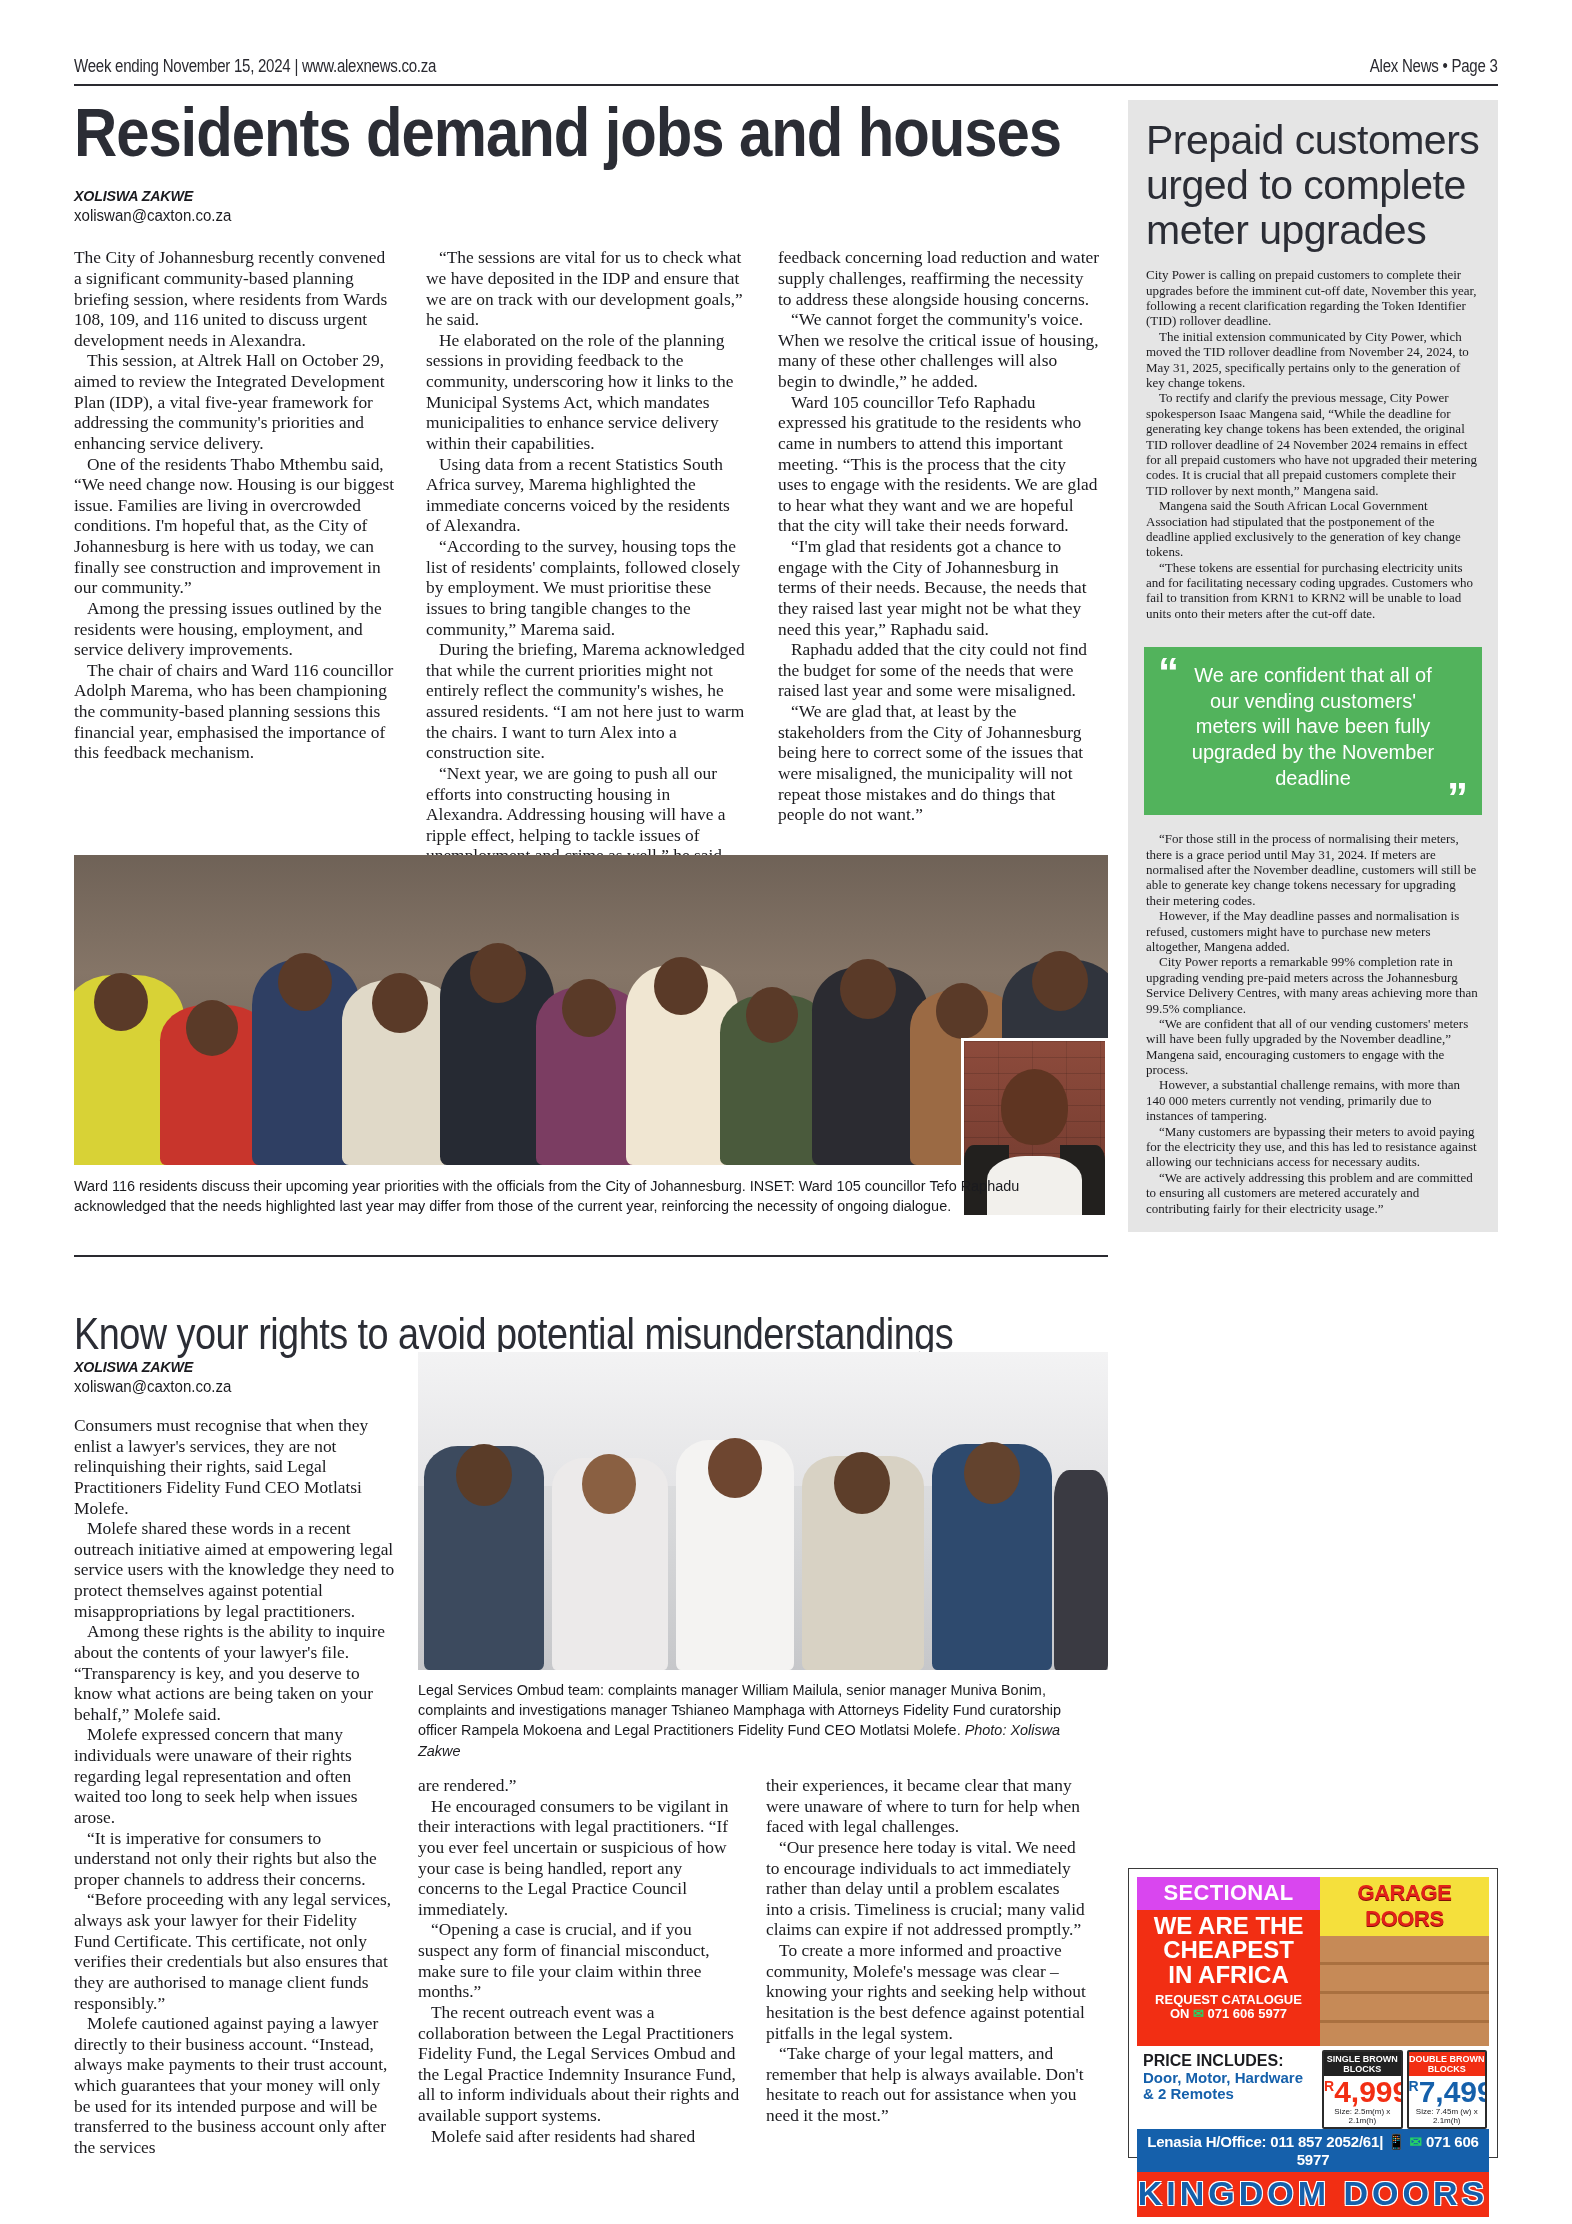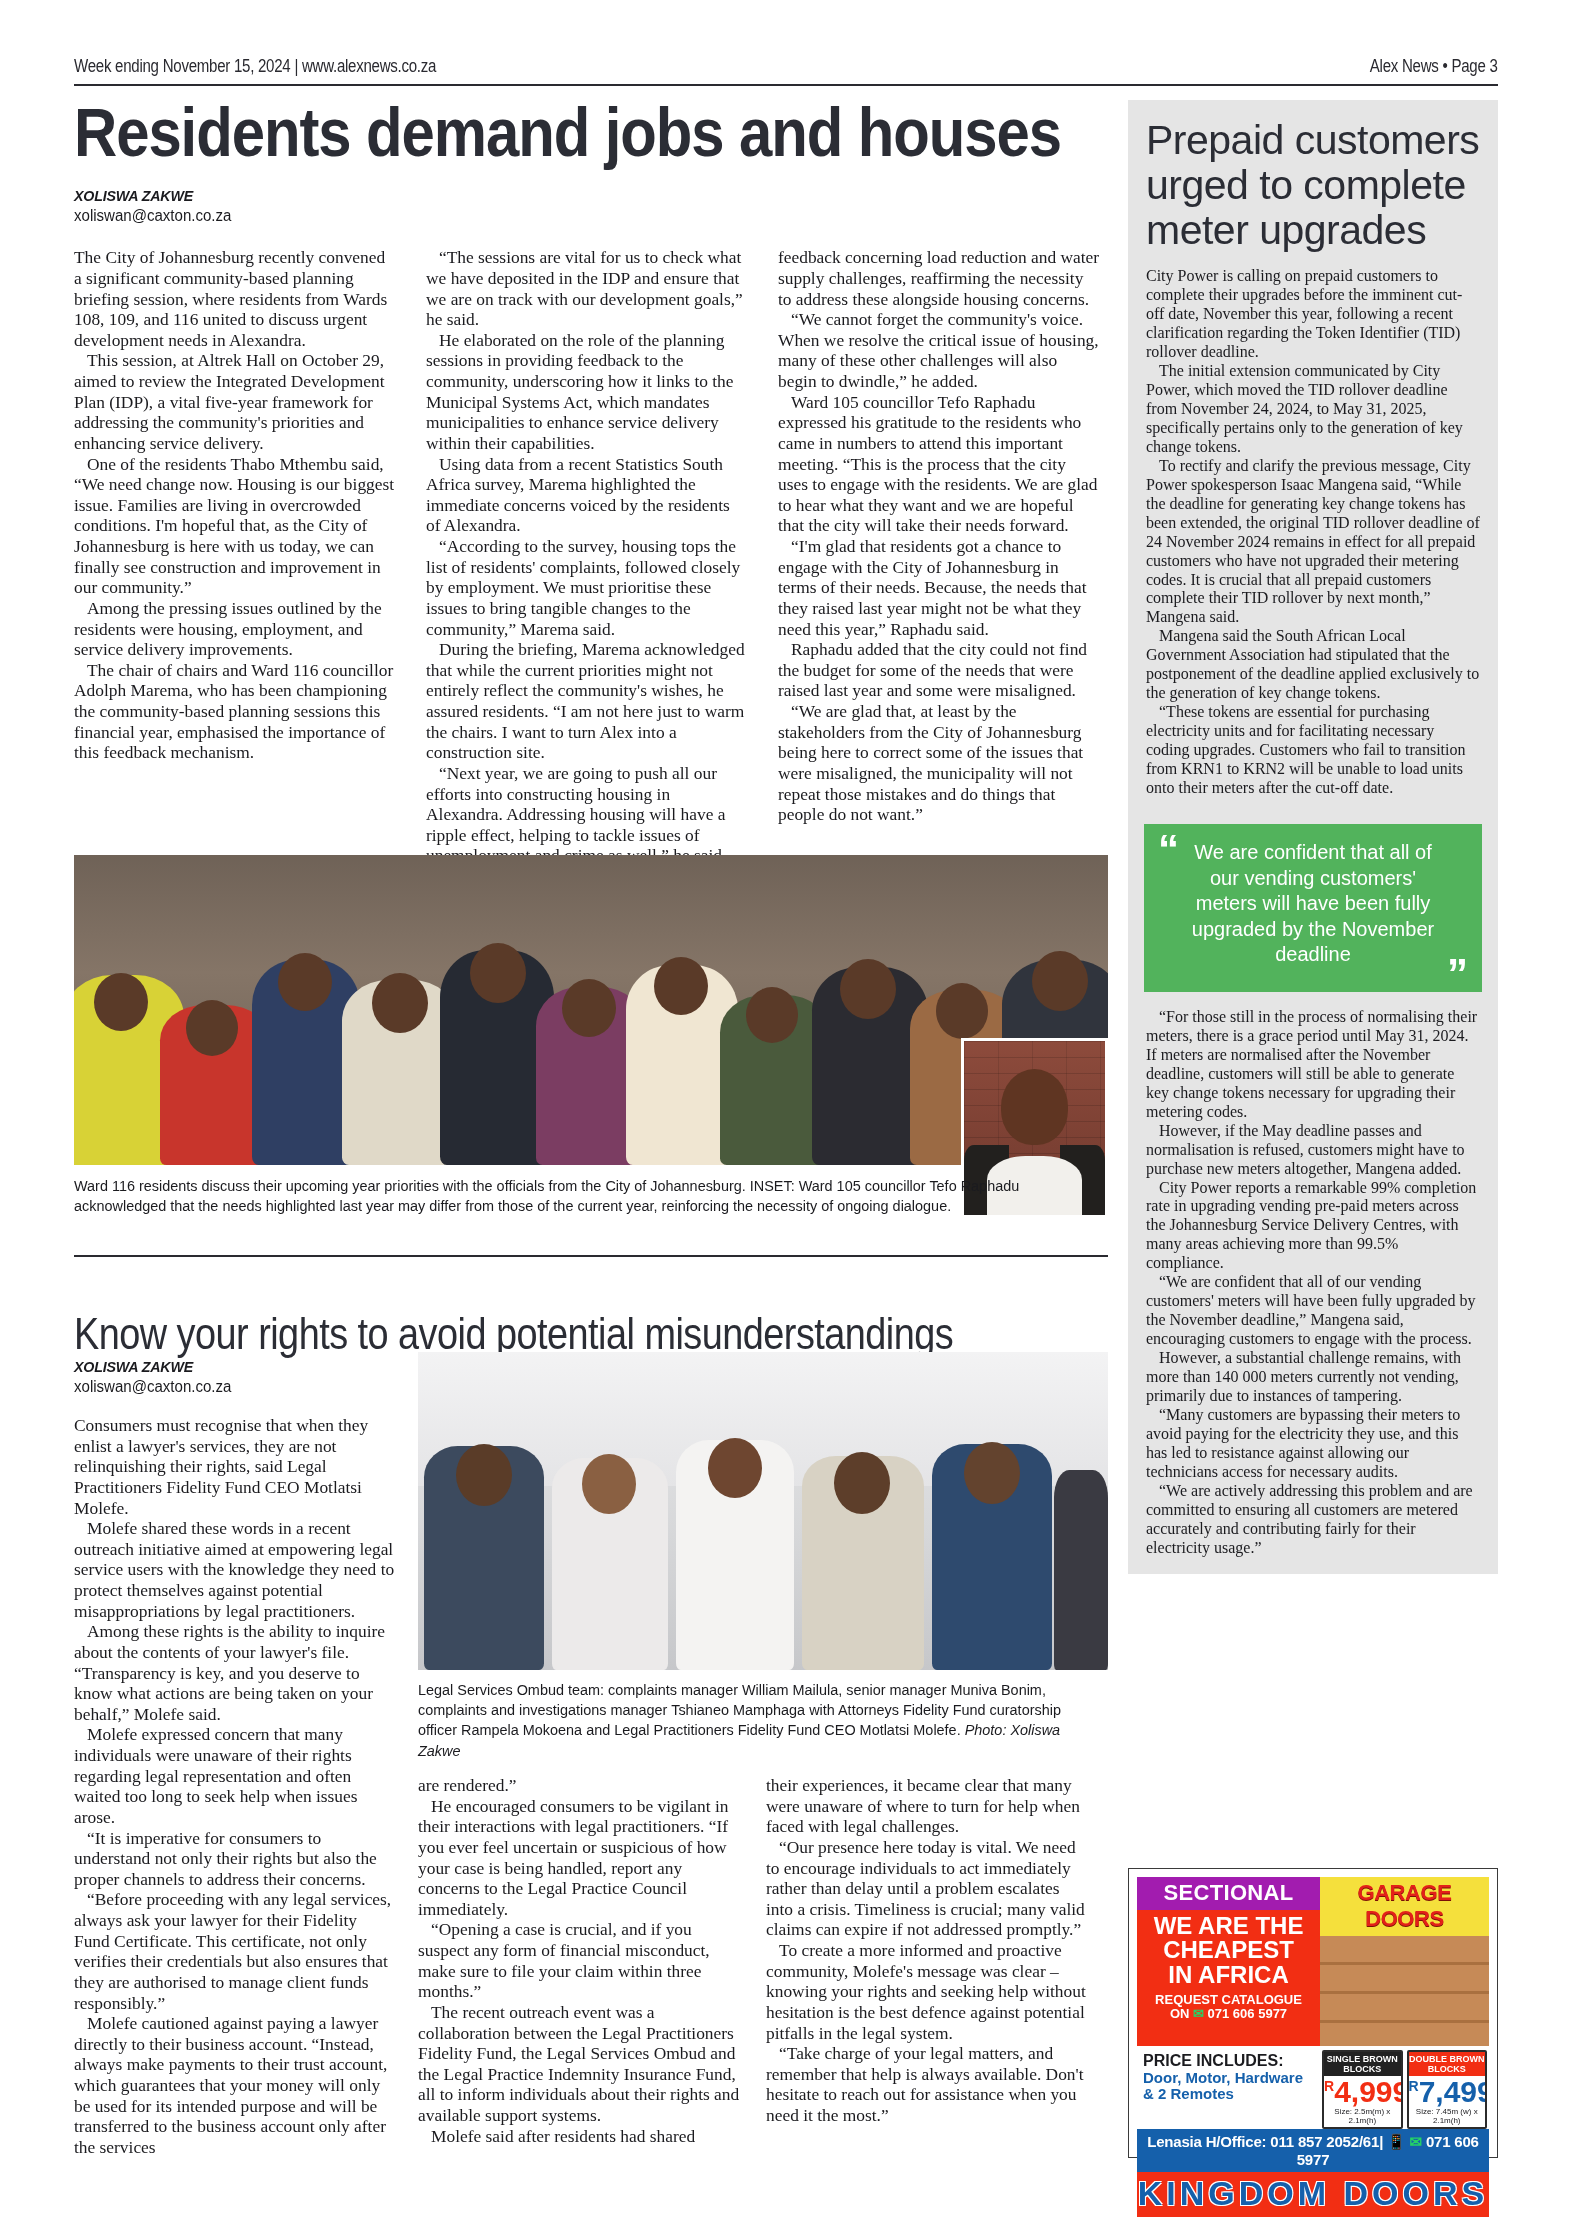--- a/index.html
+++ b/index.html
@@ -113,21 +113,21 @@
   .side-headline {
     font-family:"Liberation Sans", sans-serif;
     font-size:41px; line-height:1.10; letter-spacing:-0.5px;
     color:#2b2d35; font-weight:normal;
     padding:18px 18px 14px 18px;
     transform-origin:left top;
   }
   .side-body {
     padding:0 18px 16px 18px;
     font-family:"Liberation Serif", serif;
-    font-size:16px; line-height:1.185;
+    font-size:13px; line-height:1.185;
   }
   .side-body p { margin:0; text-indent:13px; }
   .side-body p.noindent { text-indent:0; }
 
   .pullquote {
     margin:10px 16px 16px 16px;
     background:#52b35c;
     color:#ffffff;
     padding:16px 18px 24px 18px;
     position:relative;
@@ -149,21 +149,21 @@
   
   .advert {
     position:absolute; left:1128px; top:1868px; width:370px; height:290px;
     border:1px solid #3a3a3a; background:#ffffff; padding:8px;
   }
   .ad-inner { width:100%; height:100%; display:flex; flex-direction:column; }
   .ad-top { display:flex; flex:0 0 auto; height:62%; }
   .ad-left { width:52%; display:flex; flex-direction:column; }
   .ad-right { width:48%; display:flex; flex-direction:column; }
   .ad-sectional {
-    background:#a21caf; color:#ffffff;
+    background:#d946ef; color:#ffffff;
     font-family:"Liberation Sans", sans-serif; font-weight:bold;
     font-size:22px; text-align:center; padding:3px 0 4px 0; letter-spacing:0.3px;
   }
   .ad-garage {
     background:#f5e03c; color:#e32119;
     font-family:"Liberation Sans", sans-serif; font-weight:bold;
     font-size:22px; text-align:center; padding:3px 0 4px 0;
     letter-spacing:-0.4px; text-shadow:0 1px 0 #7a0f06;
   }
   .ad-red {

